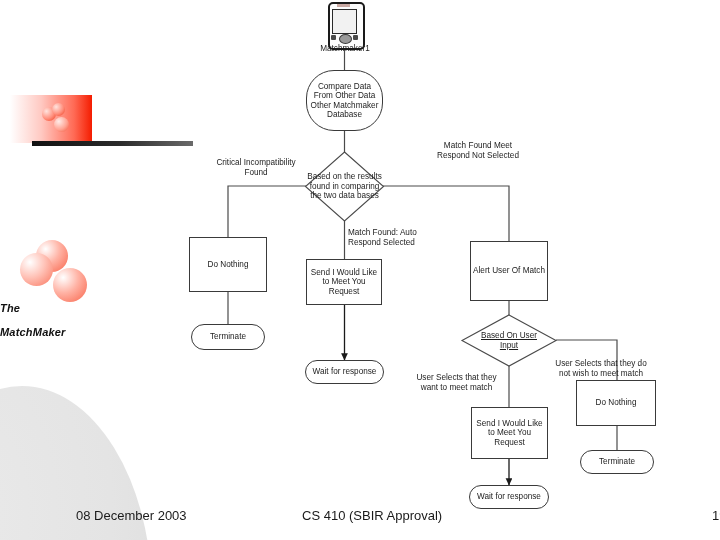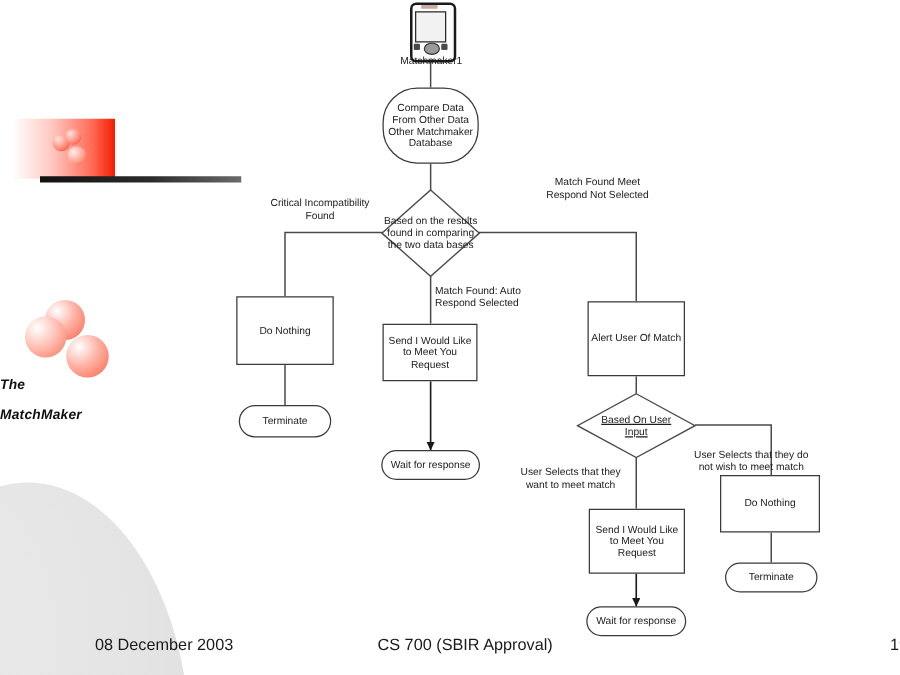--- a/index.html
+++ b/index.html
@@ -195,15 +195,15 @@
 
   <div class="fl-edge-label" style="left:541px;top:311px;width:120px;margin-top:48px;">User Selects that they do
 not wish to meet match</div>
 
   <div class="fl-edge-label" style="left:404px;top:373px;width:105px;">User Selects that they
 want to meet match</div>
 </div>
 
 <div id="footer">
   <span id="footer-date">08 December 2003</span>
-  <span id="footer-center">CS 700 (SBIR Approval)</span>
+  <span id="footer-center">CS 410 (SBIR Approval)</span>
   <span id="footer-page">19</span>
 </div>
 
 </body></html>

